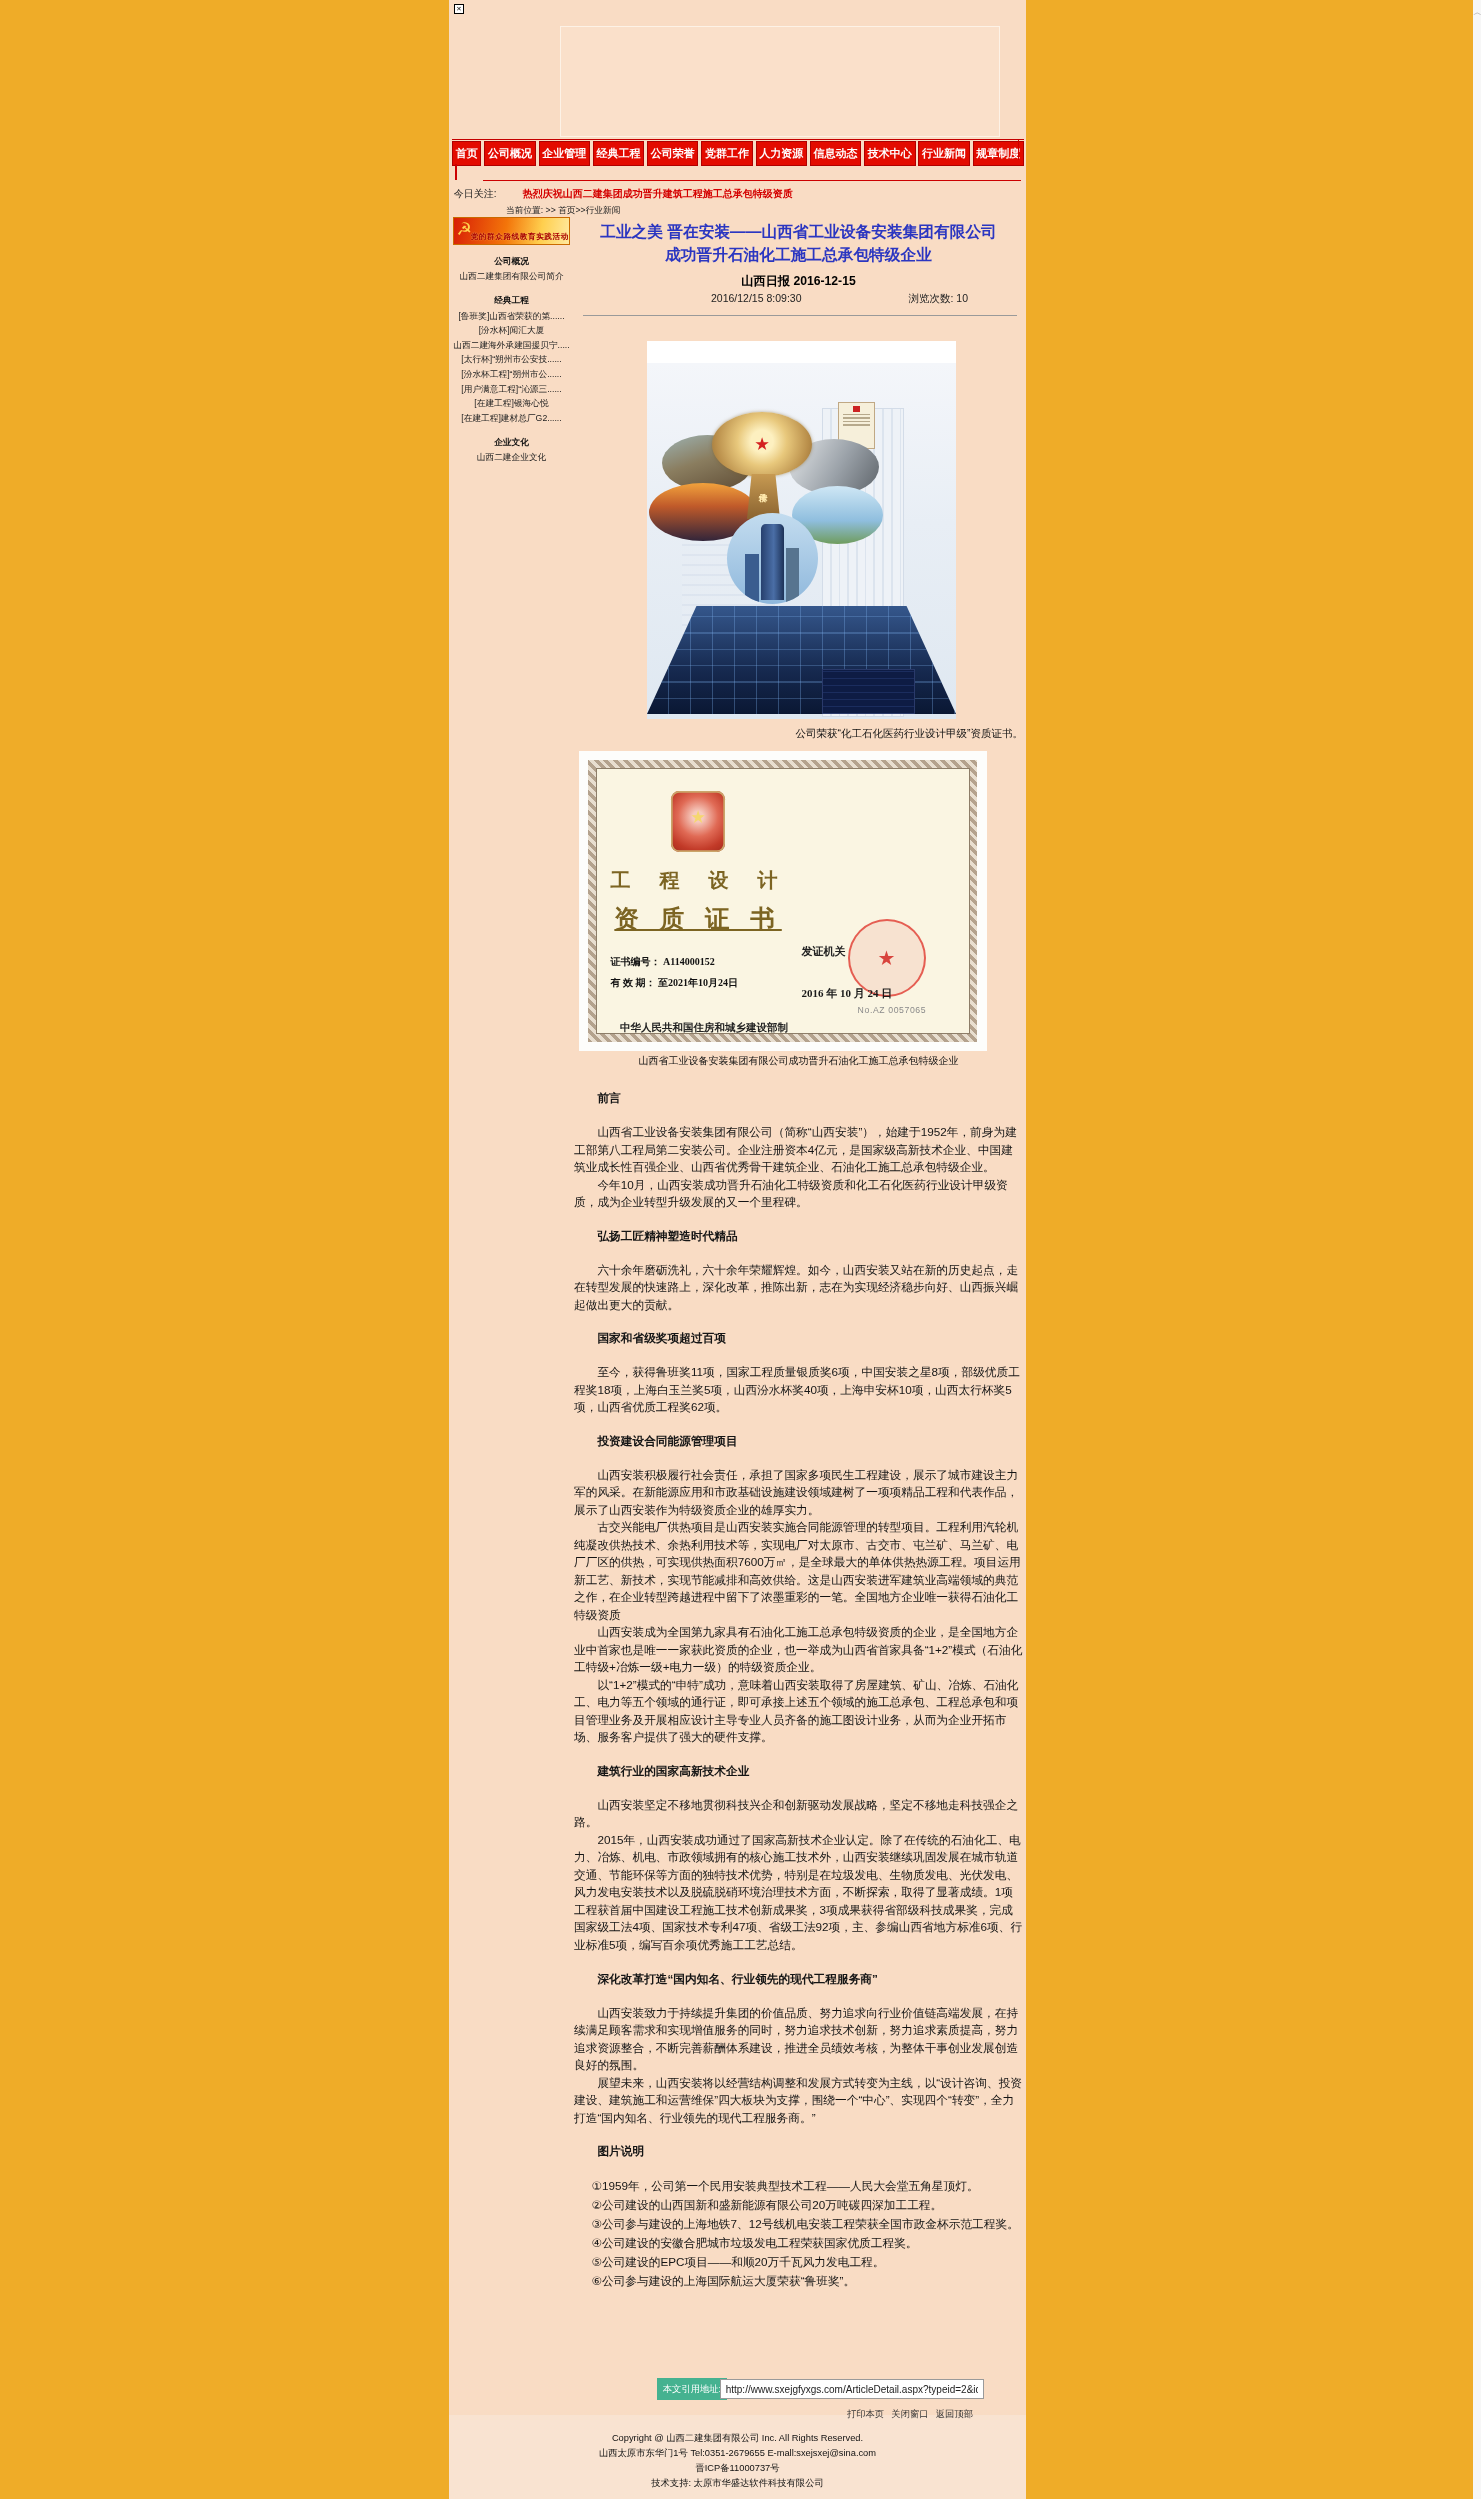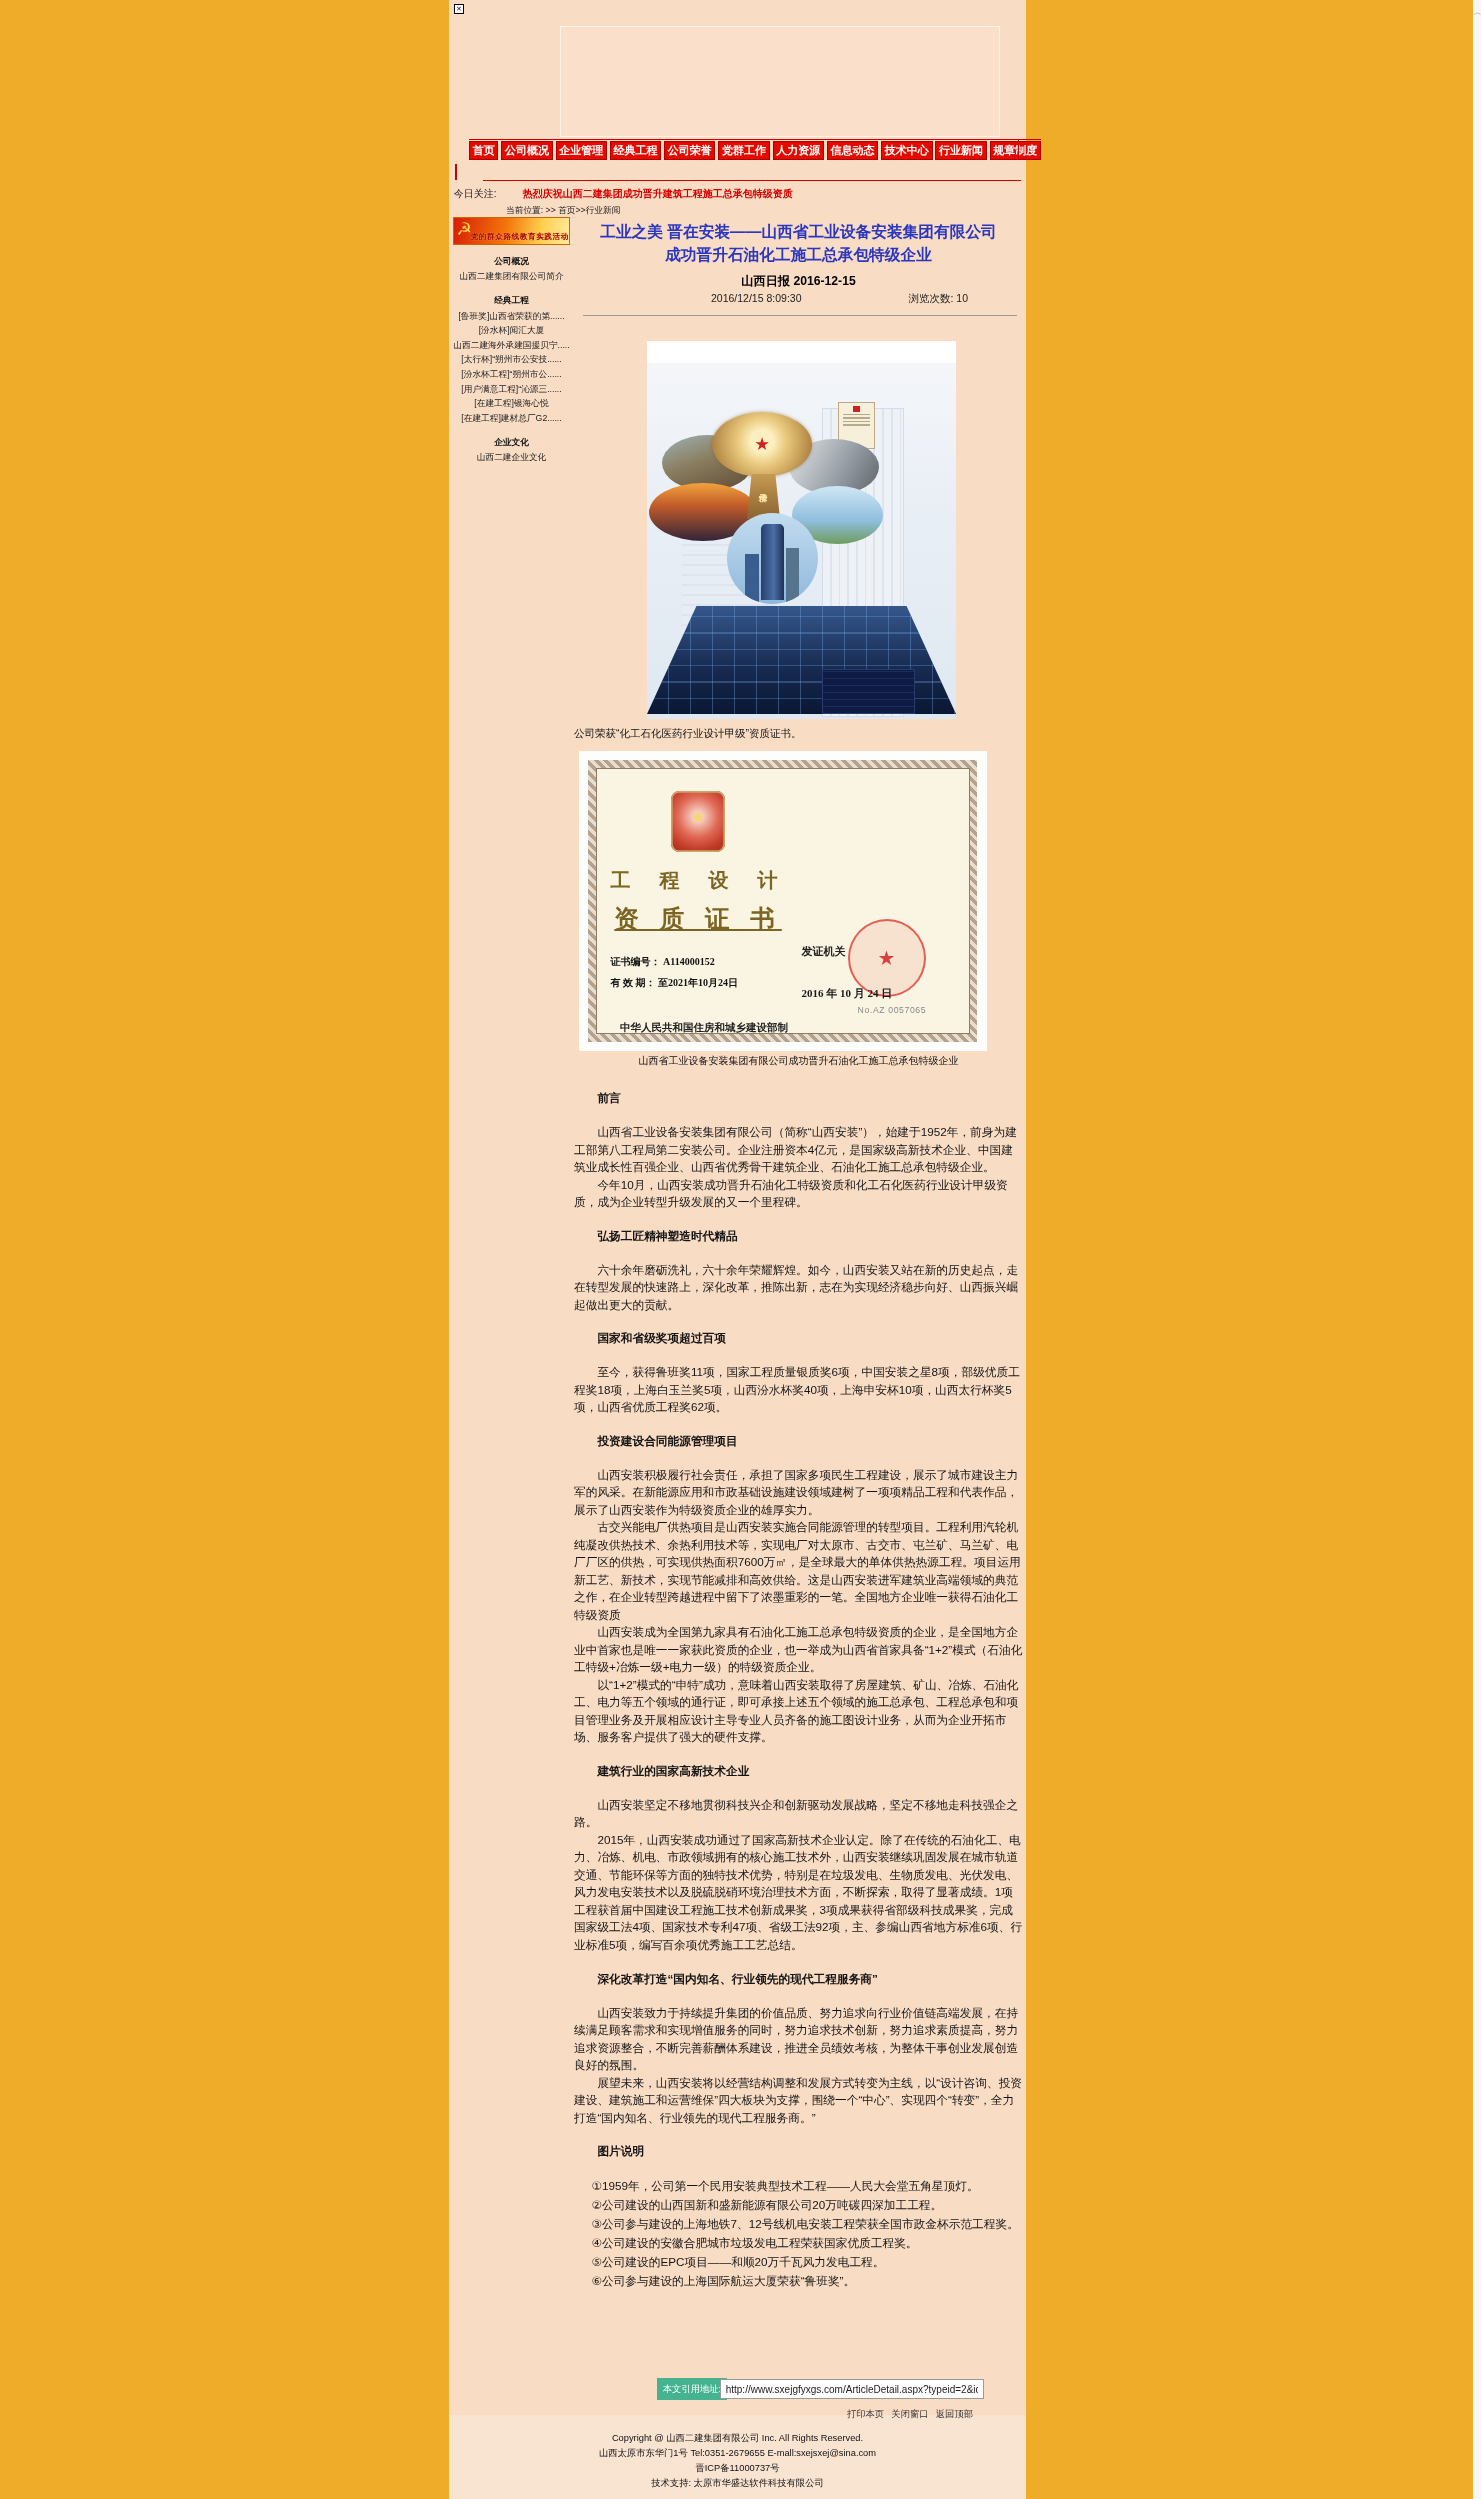--- a/index.html
+++ b/index.html
@@ -16,21 +16,21 @@
   .content { position:absolute; left:449px; top:0; width:577px; height:2500px; background:#f9dcc4; }
   .footer-band { position:absolute; left:0; top:2415px; width:577px; height:85px; background:#f9e3d1; }
 
   .broken-img { position:absolute; left:4.7px; top:3.5px; width:10.5px; height:10.5px; background:#fff;
                 border:1.2px solid #000; font-size:6.4px; line-height:8.2px; text-align:center; font-weight:bold; color:#000; }
 
   .banner-box { position:absolute; left:111px; top:26px; width:440px; height:111px;
                 background:#fae0ca; border:0.6px solid #fdf2e6; }
 
   
-  .nav { position:absolute; left:20px; top:139px; width:572px; height:21px; display:flex; gap:2.9px;
+  .nav { position:absolute; left:3px; top:139px; width:572px; height:27px; display:flex; gap:2.9px;
          border-top:1.7px solid #c40000; padding-top:1.2px; }
   .nav button { flex:1 1 auto; background:#e30b00; border:0.6px solid #b00000; color:#fff;
                 font-weight:bold; font-size:11px; font-family:inherit; cursor:pointer; white-space:nowrap; padding:0 2.3px; }
   .tick-l { position:absolute; left:6.4px; top:164px; width:1.2px; height:16.3px; background:#cc0000; }
   .tick-r { position:absolute; right:7px; top:140px; width:1.2px; height:20px; background:#cc0000; }
   .red-rule { position:absolute; left:34px; top:180px; width:538px; height:1.2px; background:#cc0000; }
 
   .focus-row { position:absolute; left:4.7px; top:187px; width:566px; font-size:10px; }
   .focus-label { color:#222; }
   .focus-text { position:absolute; left:69px; top:0; color:#d40000; font-weight:bold; }
@@ -98,21 +98,21 @@
   .platform { position:absolute; left:0; top:265px; width:309px; height:108px;
               background:linear-gradient(180deg,#35578c 0%,#16294f 60%,#0a1733 100%);
               clip-path:polygon(16% 0,84% 0,100% 100%,0 100%); }
   .platform .grid { position:absolute; inset:0;
         background:repeating-linear-gradient(90deg,transparent 0 21px,rgba(120,170,230,.35) 21px 22px),
                    repeating-linear-gradient(0deg,transparent 0 15px,rgba(120,170,230,.3) 15px 16.3px); }
   .dark-panel { position:absolute; left:175px; top:328px; width:93px; height:45px; background:#0e1c44;
                 border:0.6px solid #2a3a6a;
                 background-image:repeating-linear-gradient(0deg,#0e1c44 0 5.8px,#1b2d5e 5.8px 7px); }
 
-  .cap1 { position:absolute; left:0; top:727px; width:449px; text-align:left; font-size:10.5px; color:#111; }
+  .cap1 { position:absolute; left:0; top:727px; width:449px; text-align:right; font-size:10.5px; color:#111; }
 
   
   .cert { position:absolute; left:4.7px; top:751px; width:408px; height:300px; background:#fdfdfb; padding:9.3px; }
   .cert-frame { width:100%; height:100%; padding:7.6px;
       background:
         repeating-linear-gradient(45deg,#b4a28d 0 3.5px,#e8decf 3.5px 7px); }
   .cert-paper { width:100%; height:100%; background:#faf5e2; border:1.2px solid #8d7d68; position:relative;
                 padding:11.7px 14px; }
   .cert-left { position:absolute; left:14px; top:11.7px; width:175px; height:233px; text-align:center; }
   .cert-emblem { width:54px; height:61px; margin:10.5px auto 5.8px; border-radius:8.2px;

